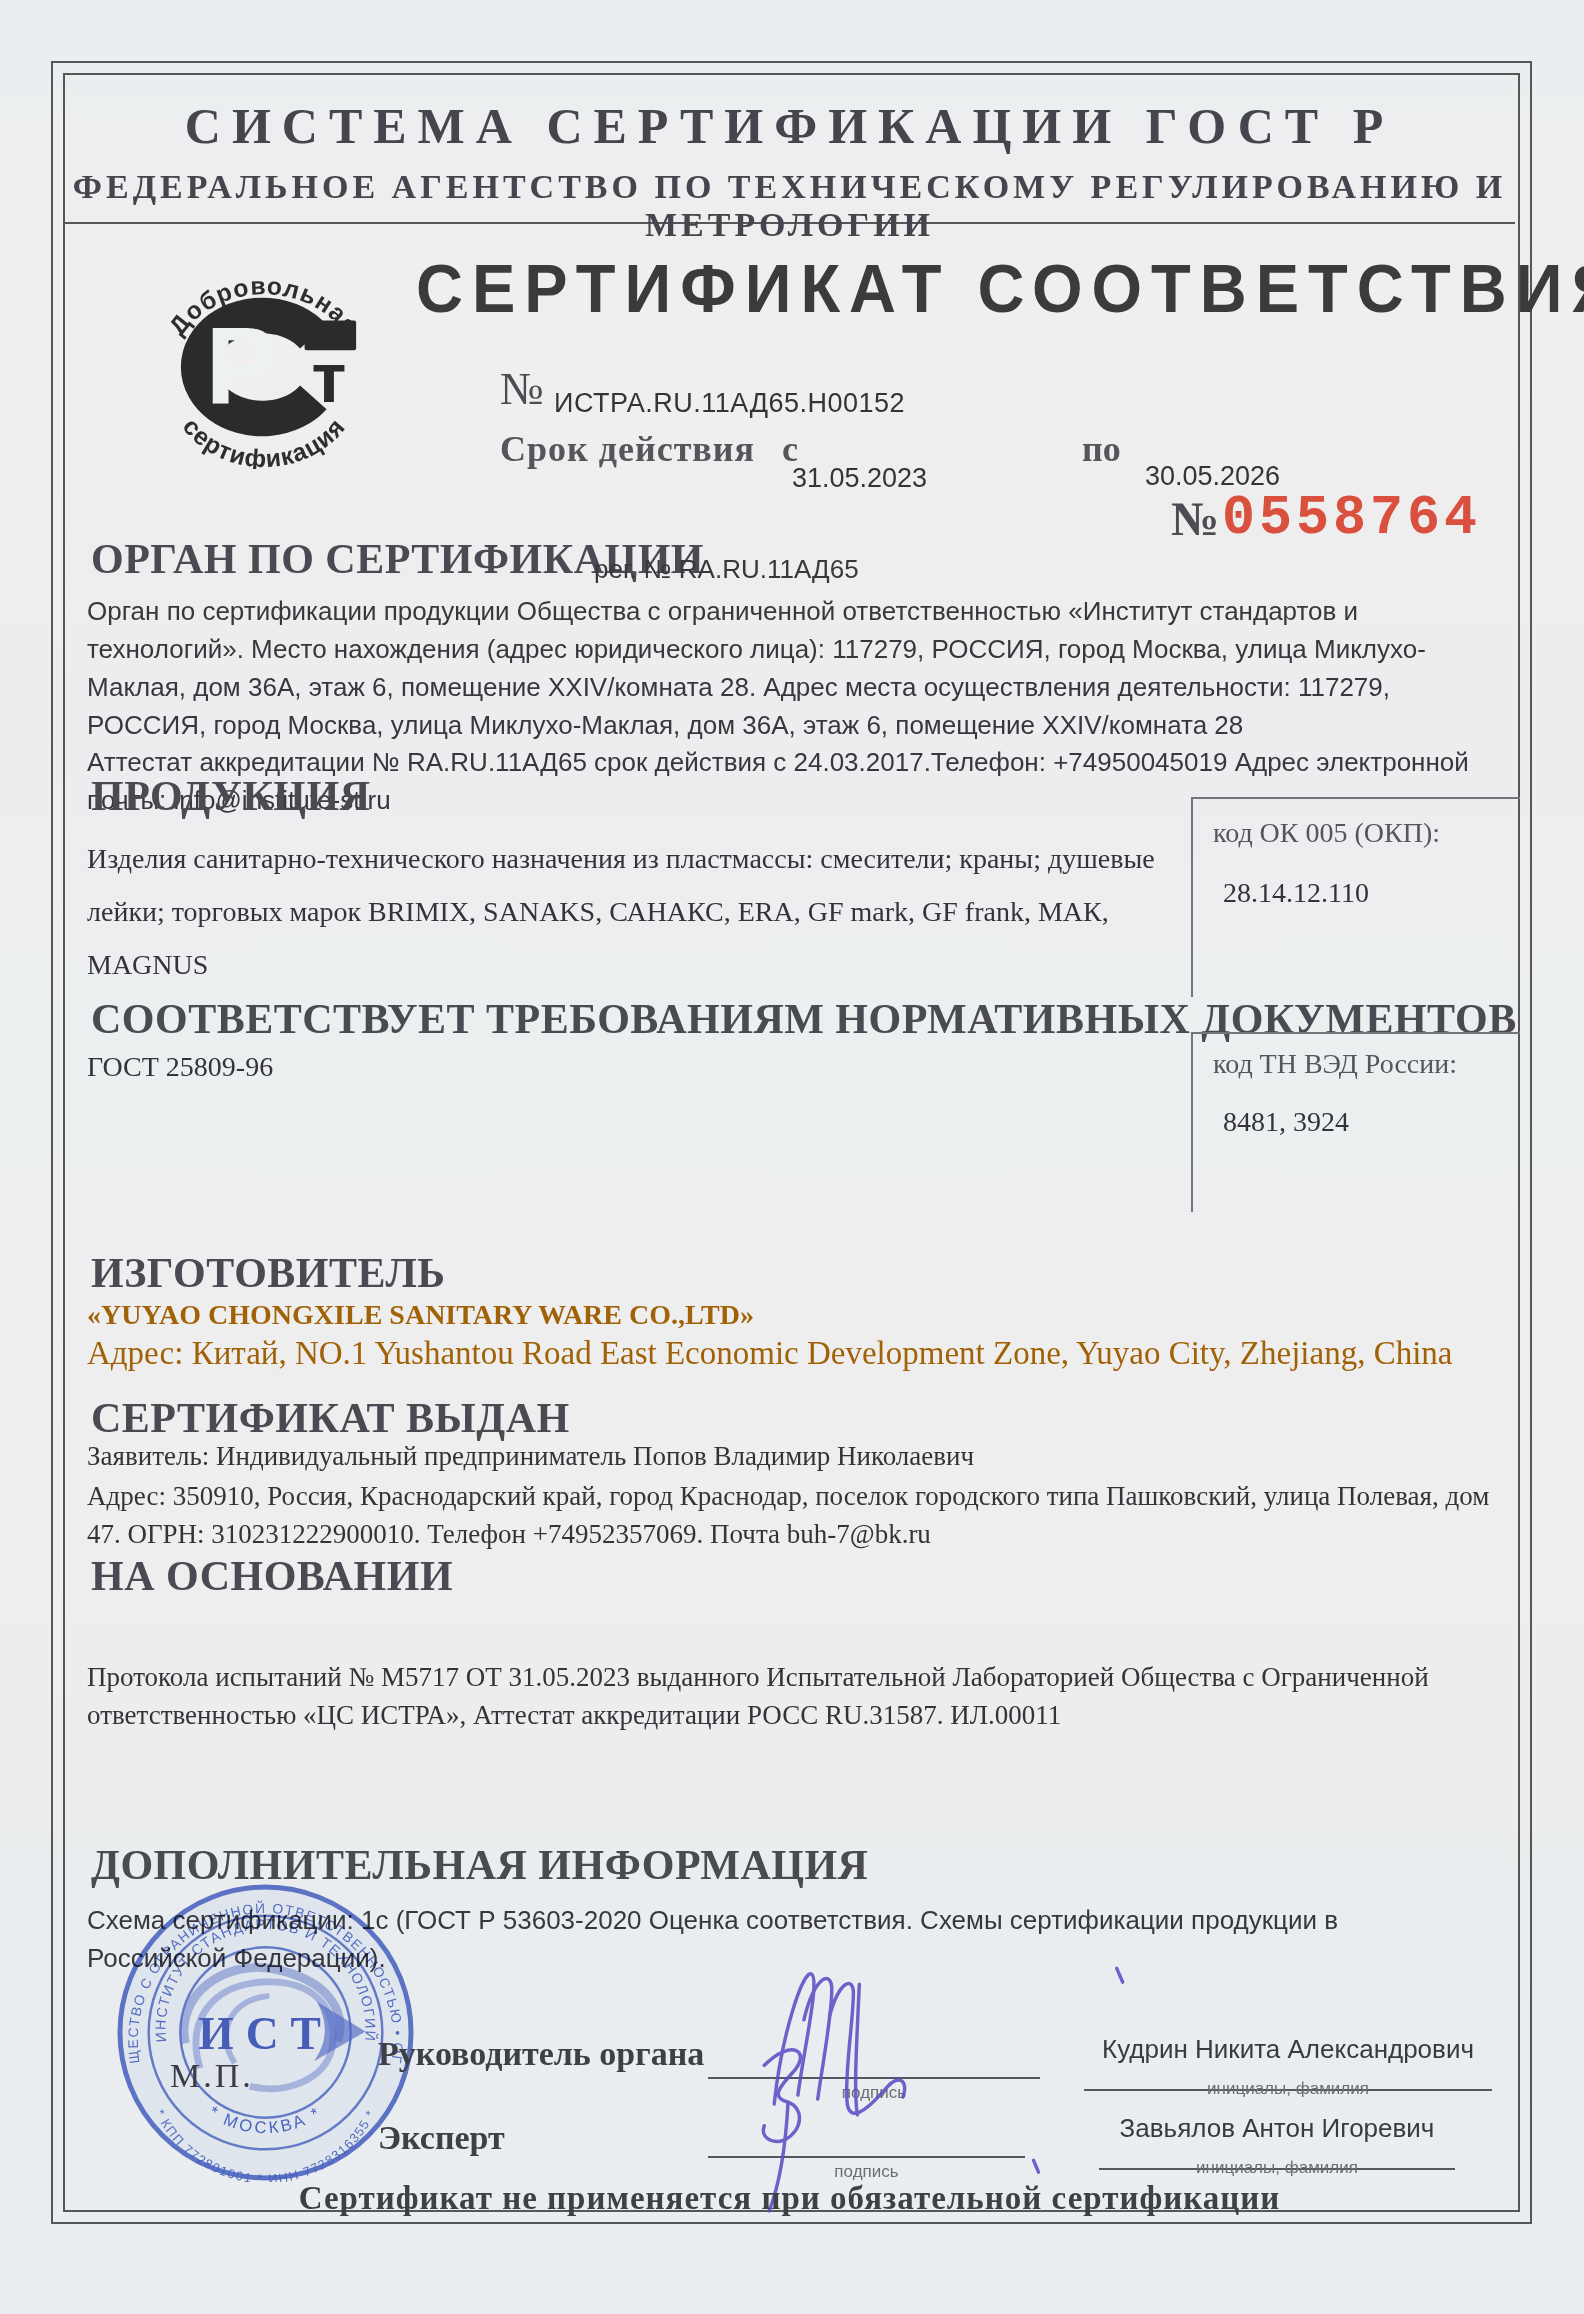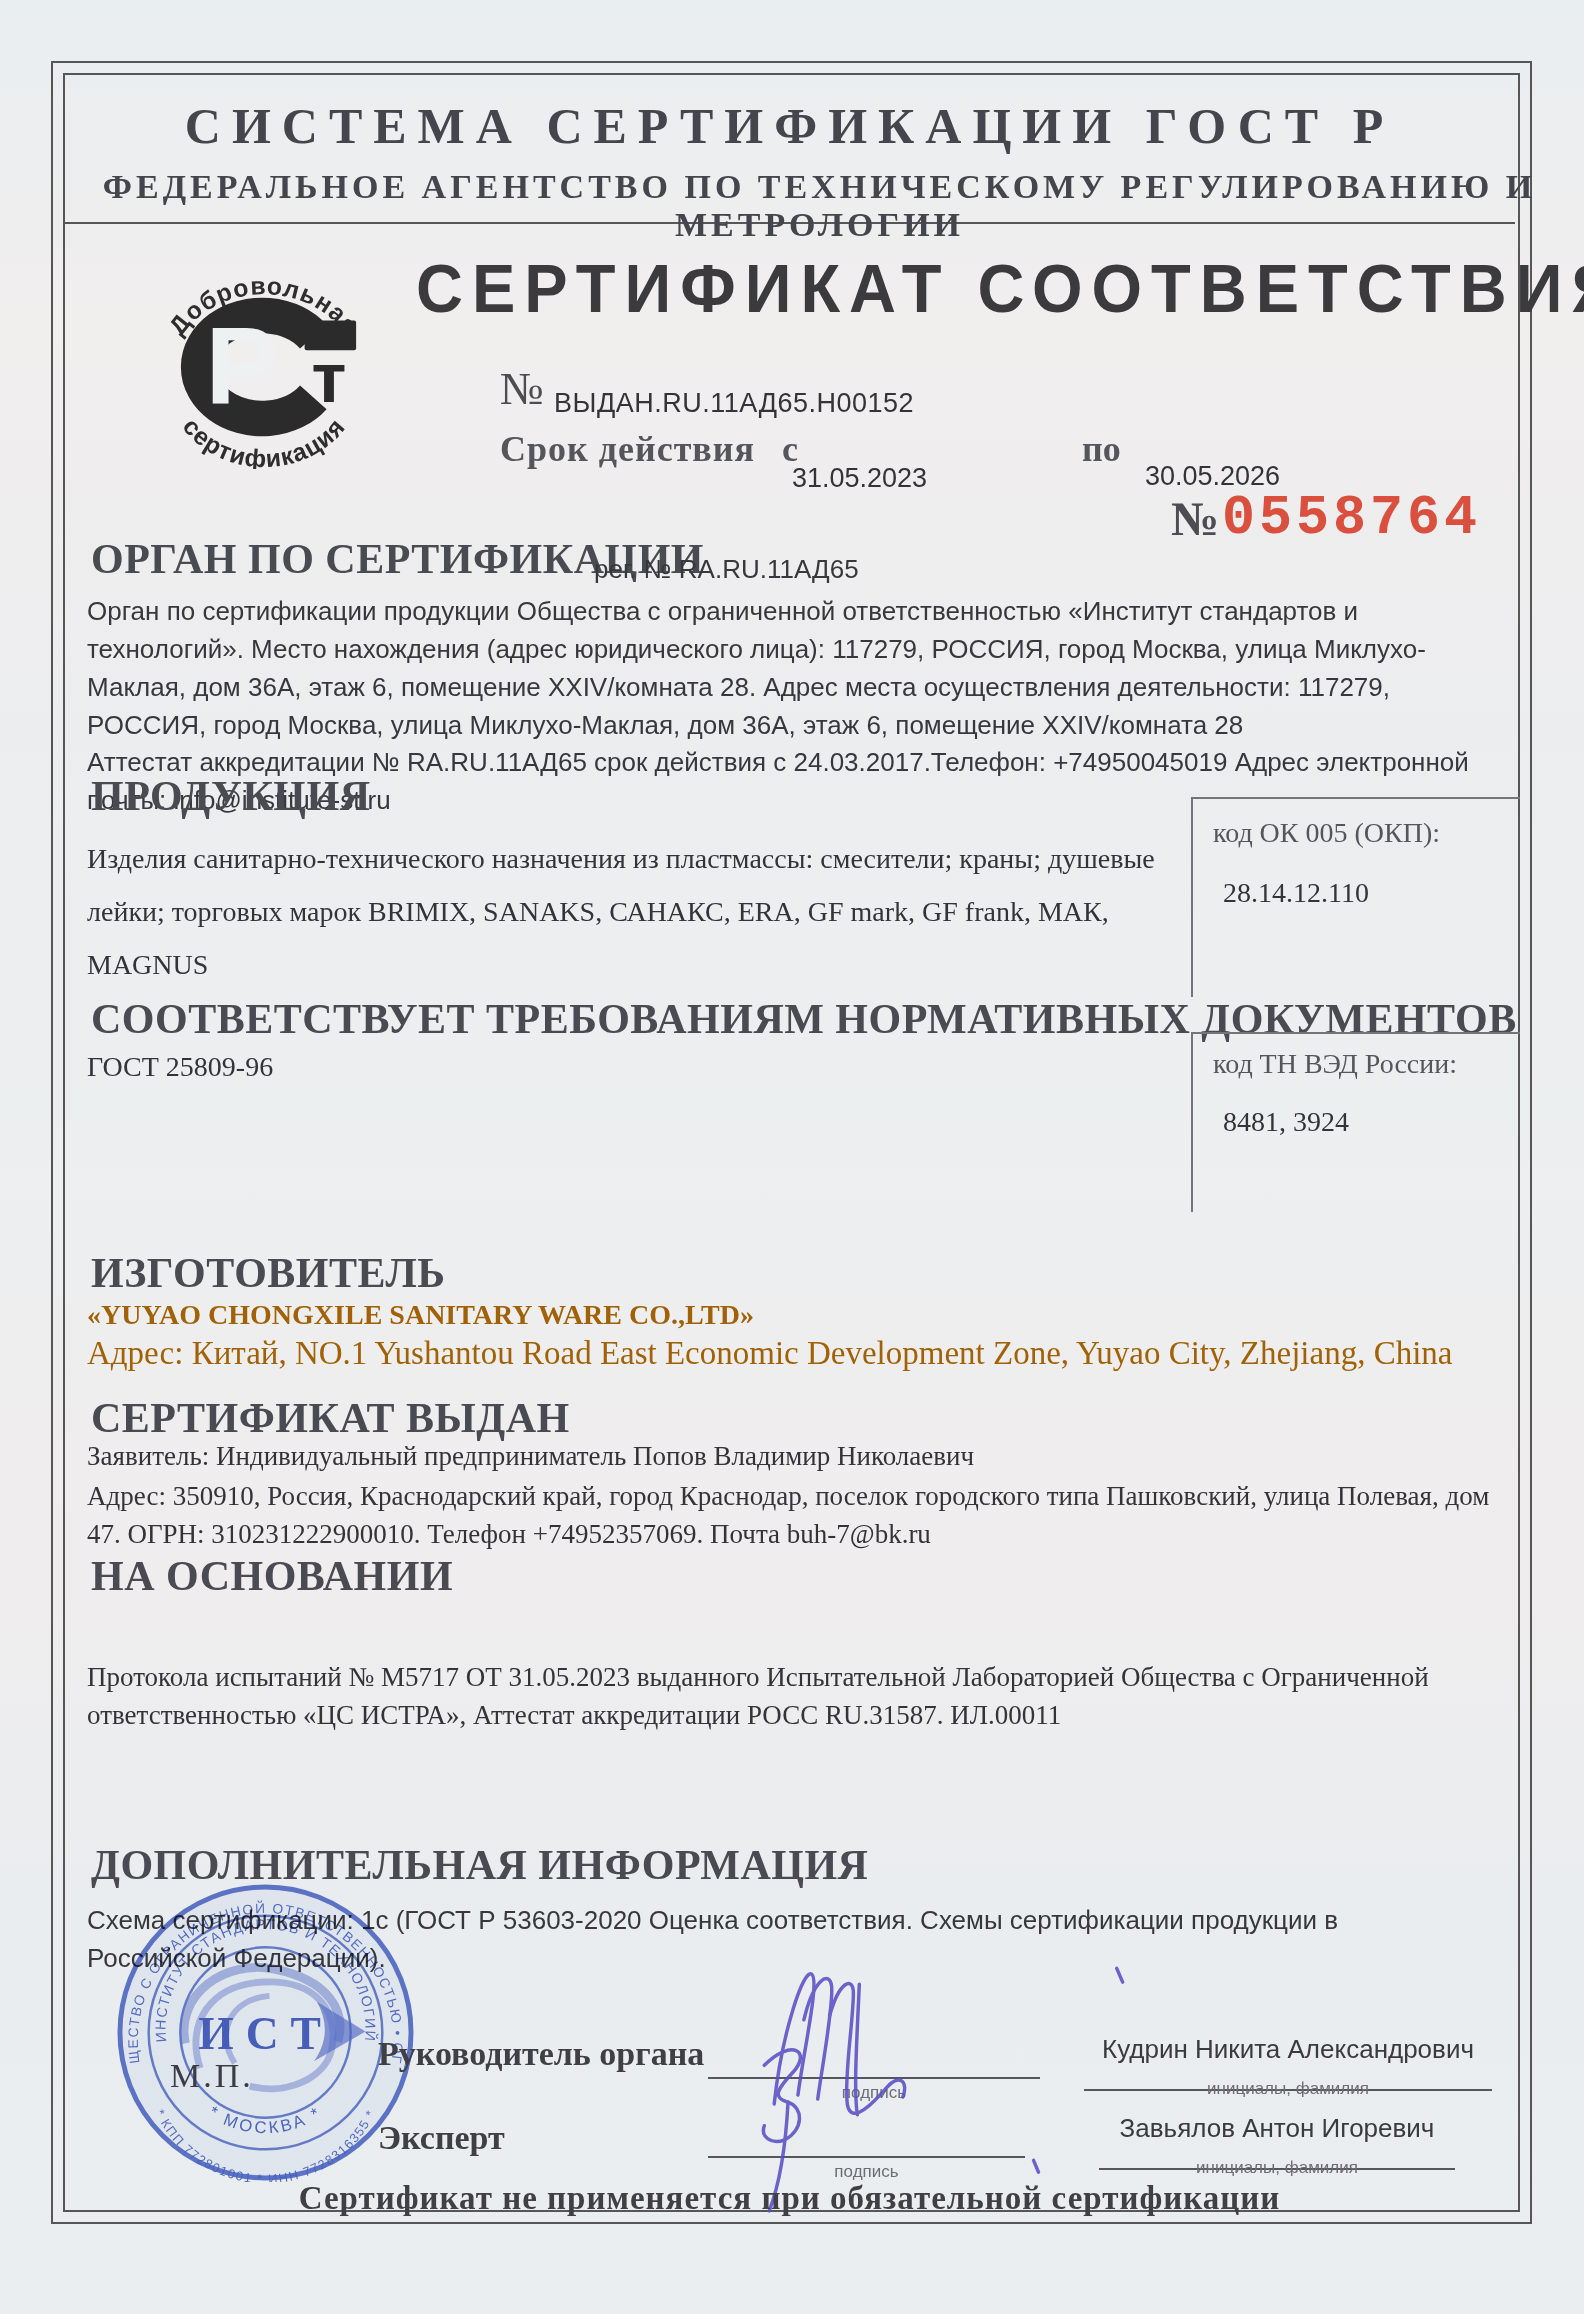--- a/index.html
+++ b/index.html
@@ -20,21 +20,21 @@
   .seal{mix-blend-mode:multiply;opacity:.92;}
 </style>
 </head>
 <body>
 
 <div class="abs frame" style="left:51px;top:61px;width:1477px;height:2159px;border-width:2px;"></div>
 <div class="abs frame" style="left:63px;top:73px;width:1453px;height:2135px;border-width:2px;"></div>
 <div class="abs" style="left:64px;top:222px;width:1451px;height:2px;background:#565656;"></div>
 
 <div class="abs" style="left:64px;top:97px;width:1451px;text-align:center;font-size:50px;font-weight:600;letter-spacing:11px;color:#45454e;">СИСТЕМА СЕРТИФИКАЦИИ ГОСТ Р</div>
-<div class="abs serifB" style="left:64px;top:168px;width:1451px;text-align:center;font-size:34px;letter-spacing:4px;color:#45454e;margin-left:30px;">ФЕДЕРАЛЬНОЕ АГЕНТСТВО ПО ТЕХНИЧЕСКОМУ РЕГУЛИРОВАНИЮ И МЕТРОЛОГИИ</div>
+<div class="abs serifB" style="left:64px;top:168px;width:1451px;text-align:center;font-size:34px;letter-spacing:4px;color:#45454e;">ФЕДЕРАЛЬНОЕ АГЕНТСТВО ПО ТЕХНИЧЕСКОМУ РЕГУЛИРОВАНИЮ И МЕТРОЛОГИИ</div>
 
 <div class="abs" style="left:156px;top:263px;width:216px;height:206px;">
   <svg width="216" height="206" viewBox="0 0 218 208">
     <defs>
       <path id="arcT" d="M 16,100 A 94,80 0 0 1 202,100" fill="none"></path>
       <path id="arcB" d="M 12,122 A 97,84 0 0 0 206,122" fill="none"></path>
     </defs>
     <text font-family="Liberation Sans,sans-serif" font-weight="bold" font-size="25" fill="#2e2e2e" letter-spacing="1">
       <textPath href="#arcT" startOffset="50%" text-anchor="middle">Добровольная</textPath>
     </text>
@@ -44,21 +44,21 @@
     <path d="M 158.8,74.4 A 64,52 0 1 0 158.8,135.6" fill="none" stroke="#2b2b2b" stroke-width="36"></path>
     <text x="50" y="142" font-family="Liberation Sans,sans-serif" font-weight="bold" font-size="110" fill="#edf1f2">Р</text>
     <rect x="150" y="58" width="52" height="30" rx="2" fill="#2b2b2b"></rect>
     <text x="157" y="140" font-family="Liberation Sans,sans-serif" font-weight="bold" font-size="72" fill="#2b2b2b">т</text>
   </svg>
 </div>
 
 <div class="abs sans" style="left:416px;top:249px;font-size:65px;font-weight:bold;letter-spacing:9px;color:#3b3b3e;white-space:nowrap;transform:scaleY(1.05);transform-origin:top left;">СЕРТИФИКАТ СООТВЕТСТВИЯ</div>
 
 <div class="abs" style="left:500px;top:362px;font-size:46px;color:#4c4c52;">№</div>
-<div class="abs sans" style="left:554px;top:388px;font-size:27px;color:#333338;letter-spacing:0.5px;">ВЫДАН.RU.11АД65.Н00152</div>
+<div class="abs sans" style="left:554px;top:388px;font-size:27px;color:#333338;letter-spacing:0.5px;">ИСТРА.RU.11АД65.Н00152</div>
 
 <div class="abs serifB" style="left:500px;top:428px;font-size:36px;color:#55555c;letter-spacing:1px;">Срок действия</div>
 <div class="abs serifB" style="left:782px;top:428px;font-size:36px;color:#55555c;">с</div>
 <div class="abs sans" style="left:792px;top:463px;font-size:27px;color:#333338;">31.05.2023</div>
 <div class="abs serifB" style="left:1082px;top:428px;font-size:36px;color:#55555c;">по</div>
 <div class="abs sans" style="left:1145px;top:461px;font-size:27px;color:#333338;">30.05.2026</div>
 
 <div class="abs serifB" style="left:1171px;top:491px;font-size:48px;color:#4c4c52;">№</div>
 <div class="abs" style="left:1222px;top:487px;font-family:'Liberation Mono',monospace;font-size:55px;font-weight:bold;color:#d9503f;letter-spacing:4px;">0558764</div>
 

